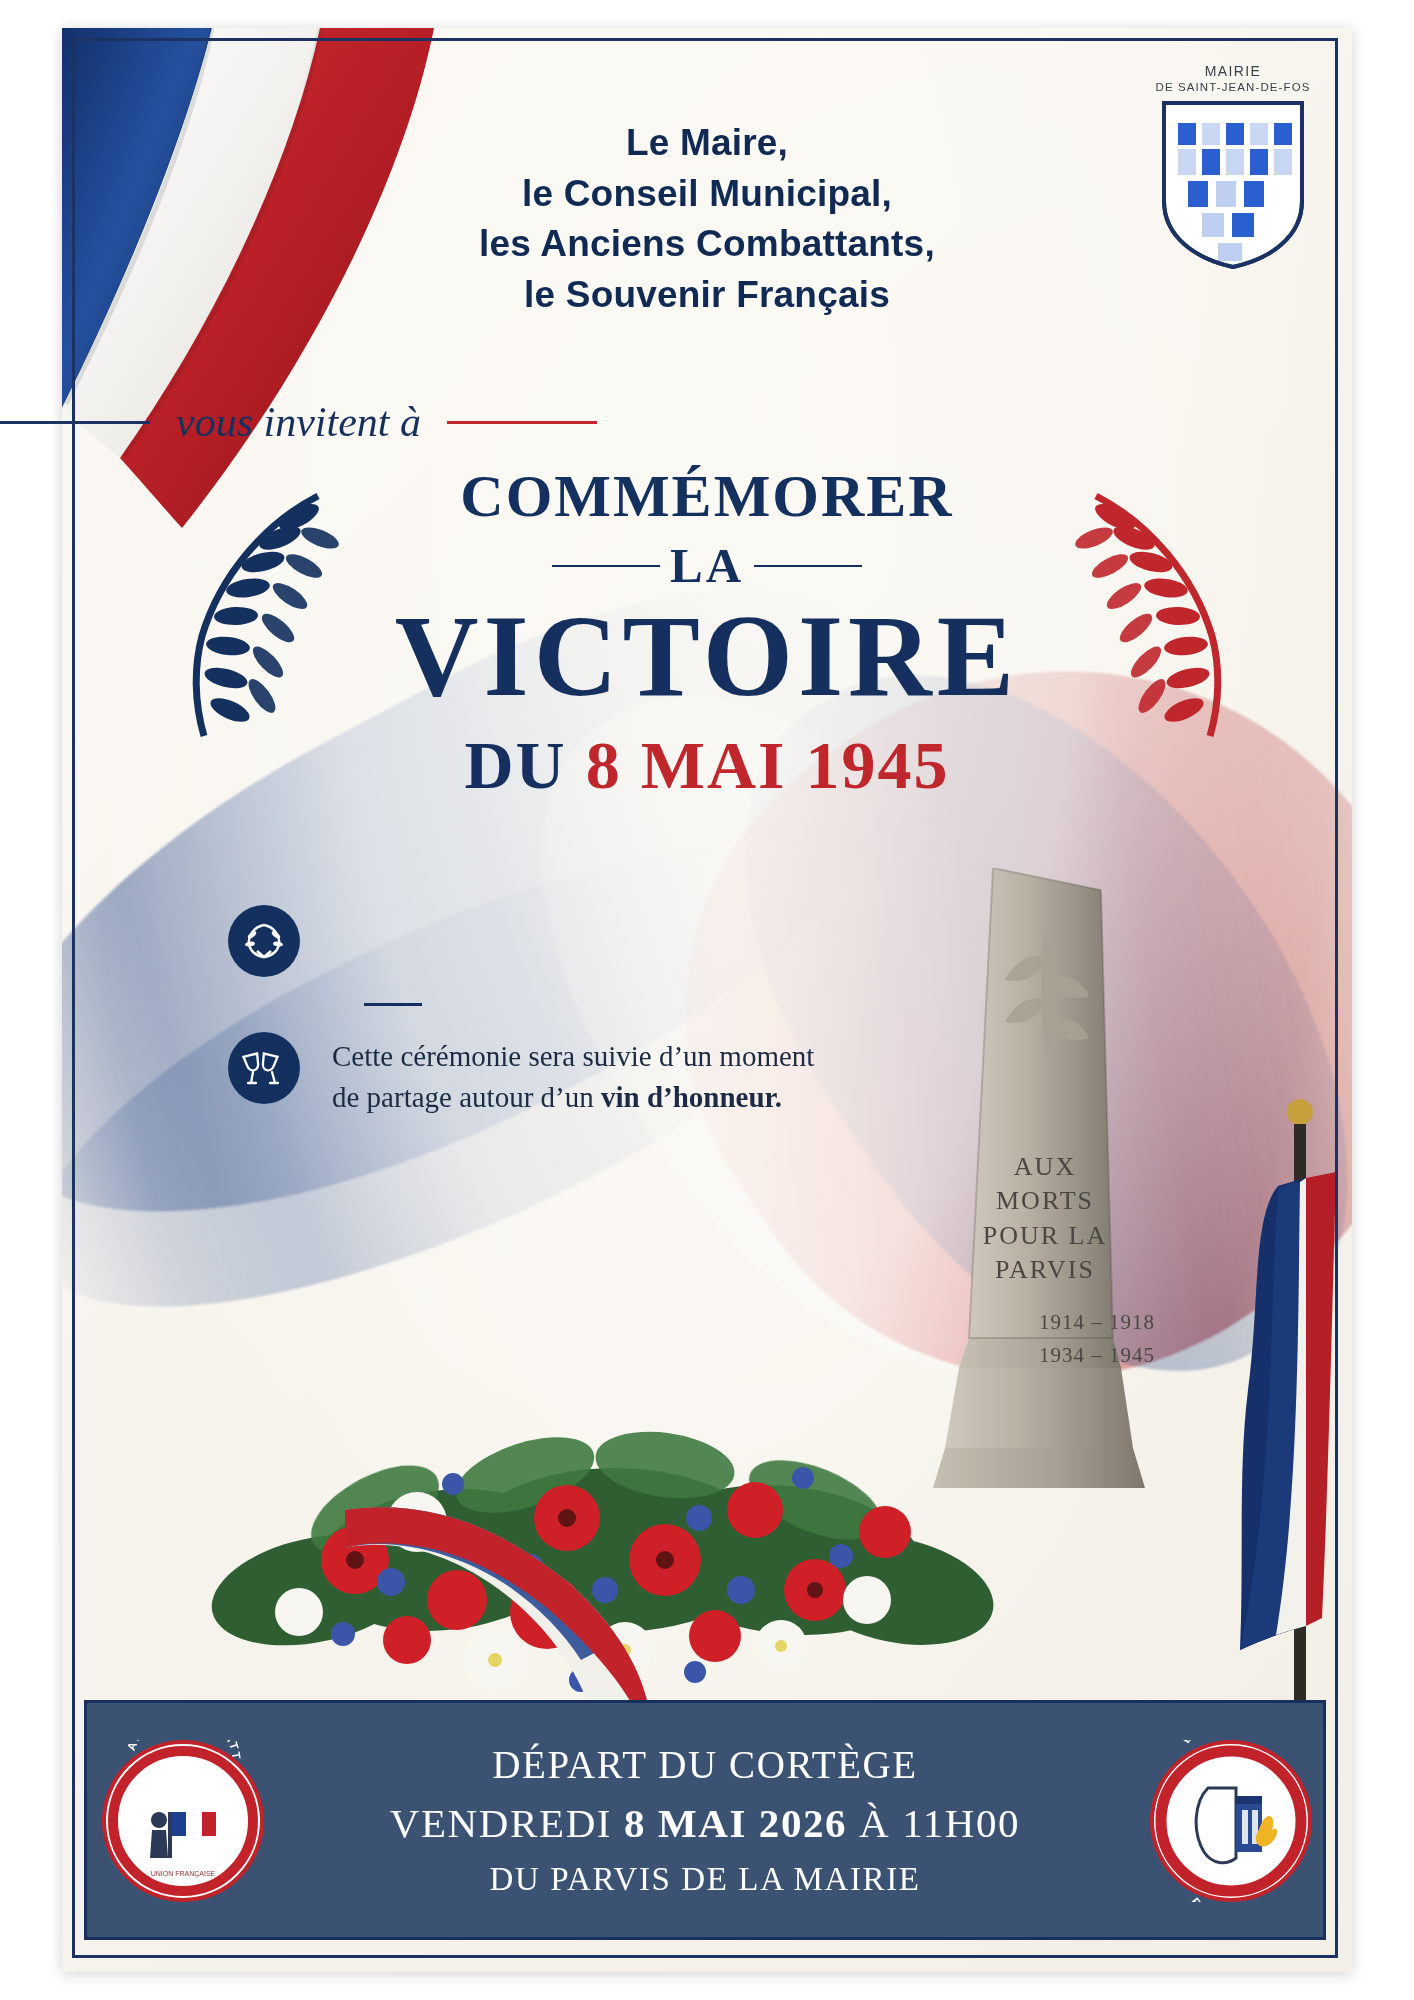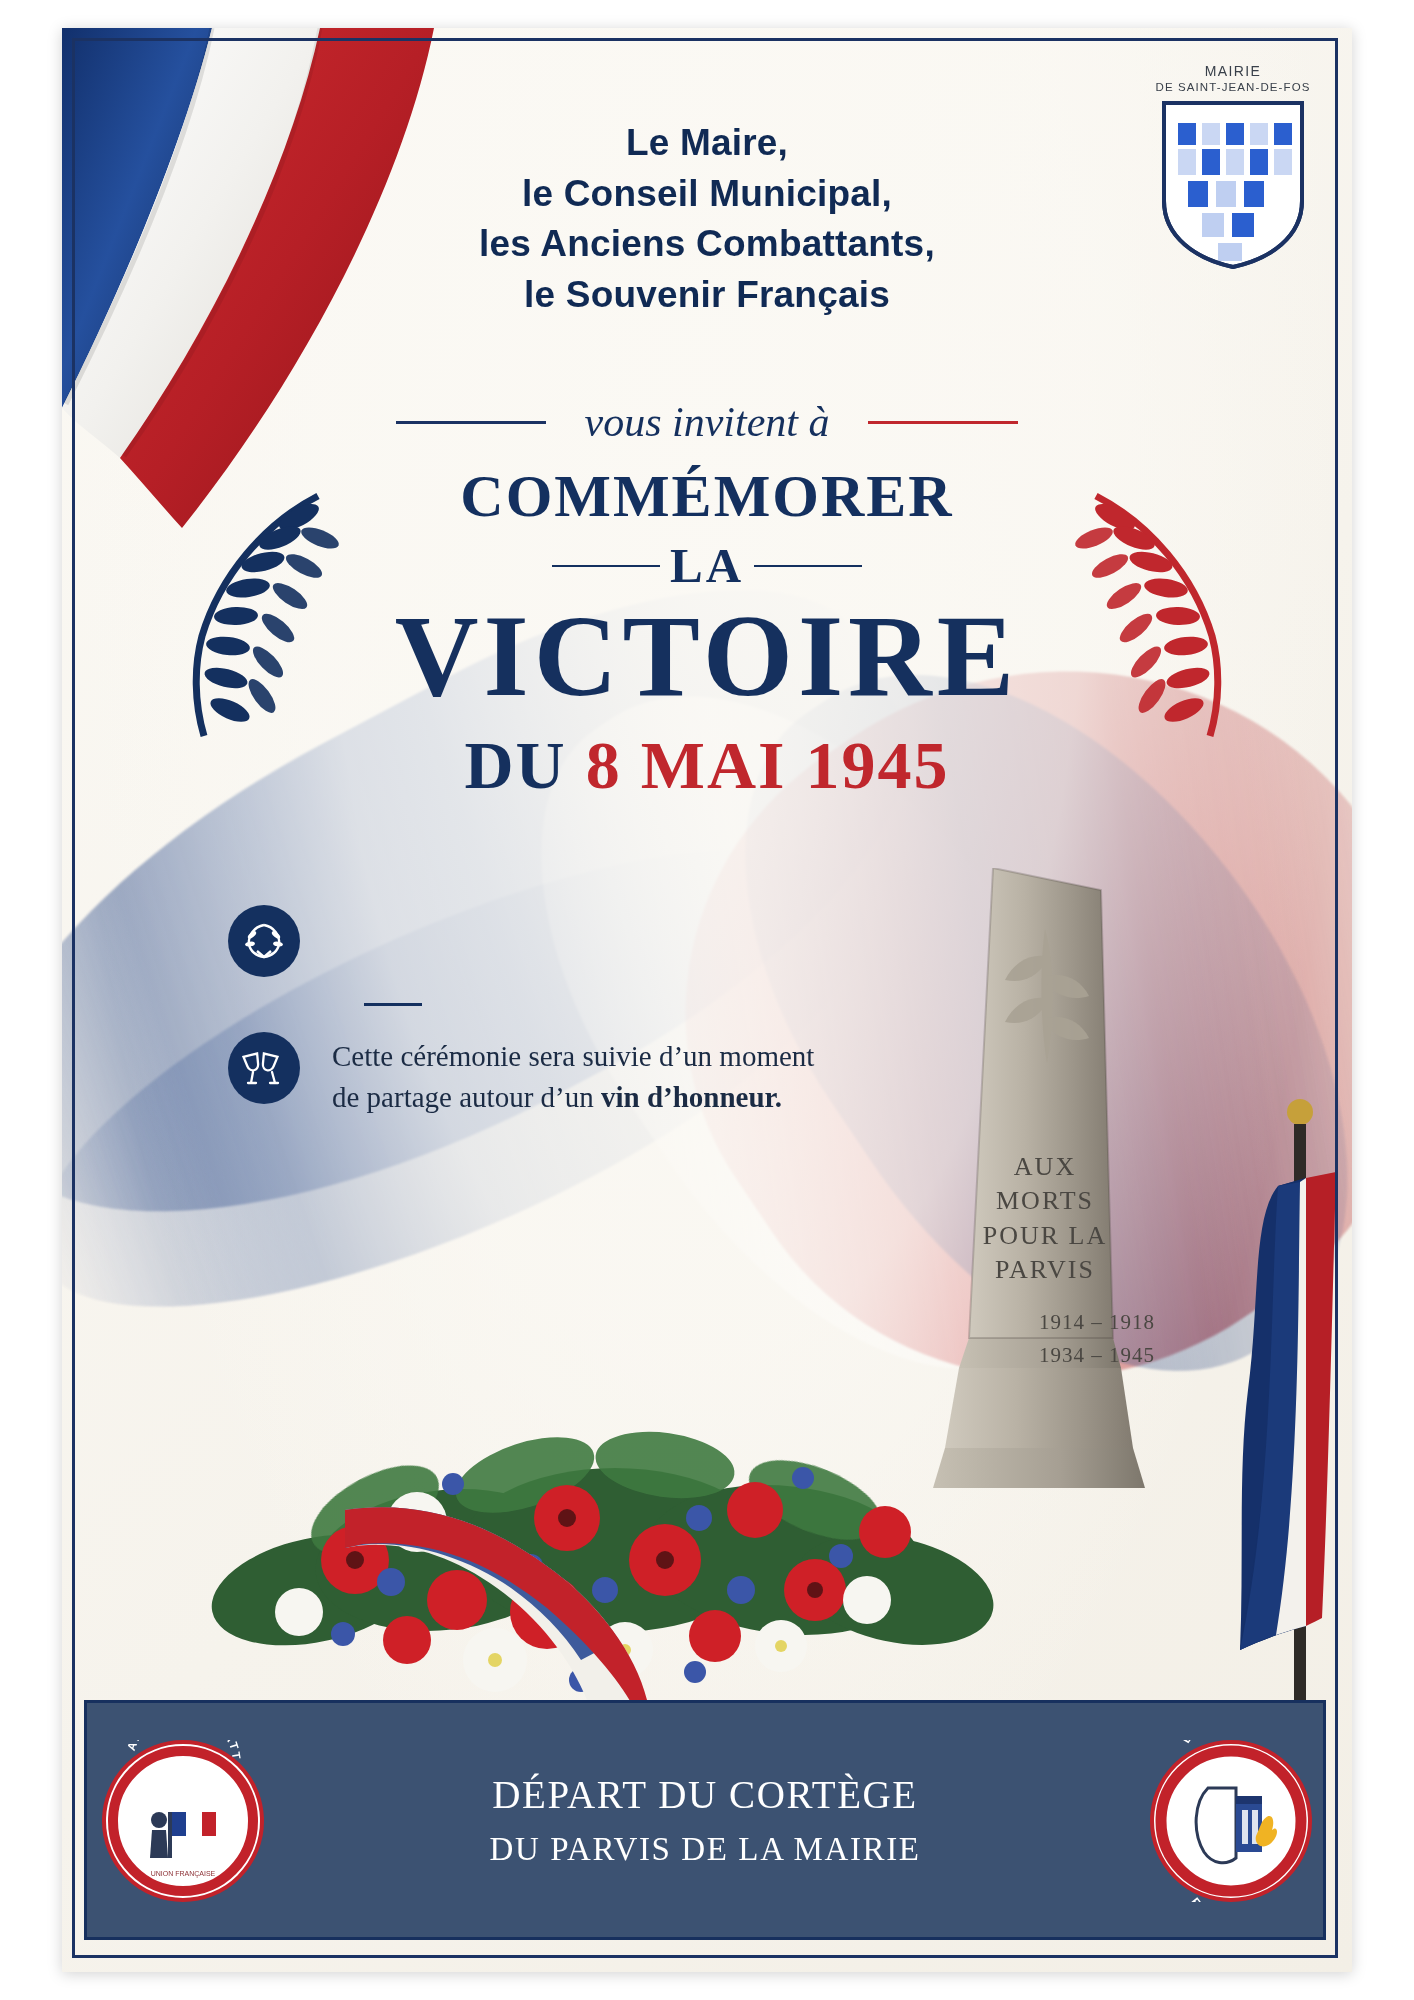--- a/index.html
+++ b/index.html
@@ -142,22 +142,21 @@
     line-height: 1.37;
     letter-spacing: .2px;
   }
 
   .invitent-row {
     position: absolute;
     left: 0; top: 398px;
     width: 1414px;
     display: flex;
     align-items: center;
-    justify-content: center;
-    gap: 39px;
+    gap: 26px;
     z-index: 22;
   }
   .rule-blue {
     width: 150px; height: 3px;
     background: #1b3263;
   }
   .rule-red {
     width: 150px; height: 3px;
     background: #c0272d;
   }
@@ -621,20 +620,23 @@
       <div class="bullet-text">
         <span>Cette cérémonie sera suivie d’un moment</span><br>
         <span>de partage autour d’un </span><b>vin d’honneur.</b>
       </div>
     </div>
   </div>
 
   <div class="bottom-bar">
     <div class="bottom-center">
       <div class="bb-l1">DÉPART DU CORTÈGE</div>
+      <div class="bb-l2">
+        <span>VENDREDI </span><b>8 MAI 2026</b><span> À 11H00</span>
+      </div>
       <div class="bb-l3">DU PARVIS DE LA MAIRIE</div>
     </div>
   </div>
 
   <svg class="badge-left" viewBox="0 0 162 162">
     <circle cx="81" cy="81" r="79" fill="#ffffff" stroke="#c2222a" stroke-width="4"></circle>
     <circle cx="81" cy="81" r="70" fill="none" stroke="#c2222a" stroke-width="10"></circle>
     <circle cx="81" cy="81" r="58" fill="#ffffff"></circle>
     <path id="arcL" d="M81,24 m-50,0 a50,50 0 1,1 100,0" fill="none"></path>
     <text font-family="Liberation Sans, sans-serif" font-size="11.5" font-weight="bold" fill="#ffffff" letter-spacing="2">

